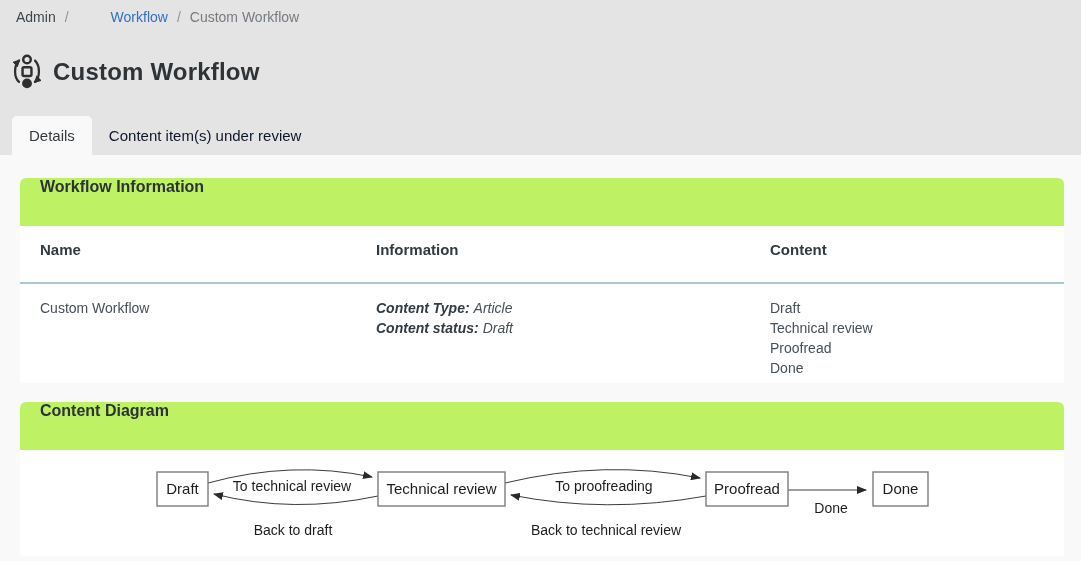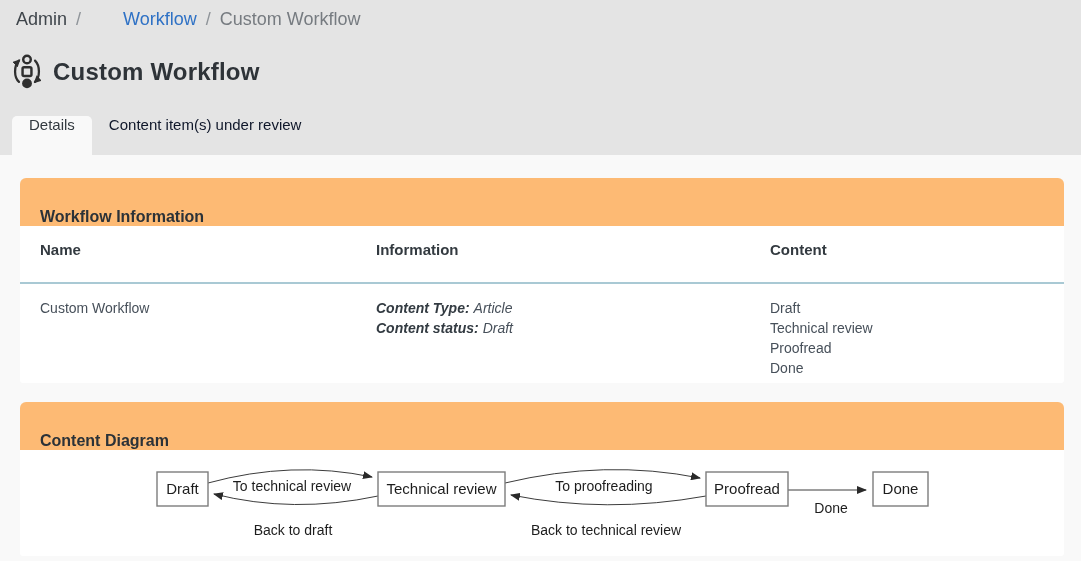--- a/index.html
+++ b/index.html
@@ -12,21 +12,21 @@
 
   
   .topbar {
     position: relative;
     height: 155px;
     background: #e4e4e4;
   }
   .breadcrumb {
     position: absolute;
     top: 9px; left: 16px;
-    font-size: 18px;
+    font-size: 14px;
     display: flex;
     align-items: center;
   }
   .breadcrumb .crumb-text { color: #3f454b; }
   .breadcrumb .crumb-link { color: #2e71c5; text-decoration: none; cursor: pointer; margin-left: 33px; }
   .breadcrumb .crumb-current { color: #767b80; }
   .breadcrumb .sep { color: #8f9499; margin: 0 9px; }
 
   .title-row {
     position: absolute;
@@ -45,43 +45,43 @@
 
   .tabs {
     position: absolute;
     bottom: 0; left: 12px;
     display: flex;
     align-items: flex-end;
   }
   .tab {
     height: 39px;
     display: flex;
-    align-items: flex-start;
+    align-items: center;
     font-size: 15px;
     padding: 0 17px;
     cursor: pointer;
     white-space: nowrap;
   }
   .tab.active {
     background: #f9f9f9;
     border-radius: 5px 5px 0 0;
     color: #333a40;
   }
   .tab.inactive { color: #0f172a; }
 
   
   .content { padding: 23px 17px 0 20px; }
 
   .panel { margin-bottom: 19px; }
   .panel-header {
-    background: #fdba74;
+    background: #bef264;
     border-radius: 6px 6px 0 0;
     height: 48px;
     display: flex;
-    align-items: flex-end;
+    align-items: flex-start;
     padding-left: 20px;
   }
   .panel-header h2 {
     font-size: 16px;
     font-weight: bold;
     color: #2b3238;
   }
   .panel-body {
     background: #ffffff;
     border-radius: 0 0 3px 3px;

